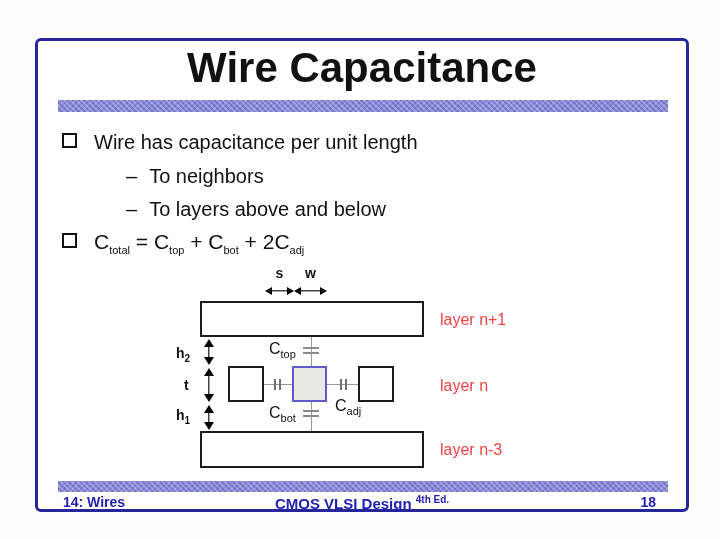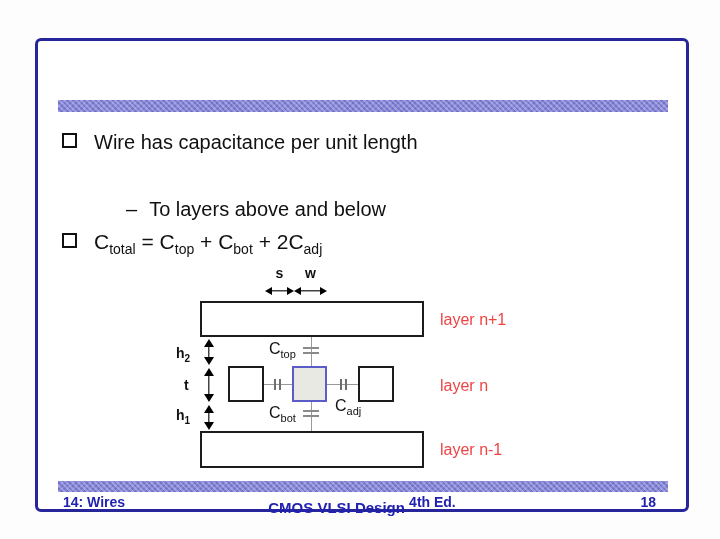--- a/index.html
+++ b/index.html
@@ -11,21 +11,21 @@
     background-image:repeating-linear-gradient(45deg,rgba(255,255,255,.25) 0 2px,rgba(0,0,0,0) 2px 4px),
                      repeating-linear-gradient(-45deg,rgba(60,60,160,.25) 0 2px,rgba(0,0,0,0) 2px 4px);}
   .deco-top{top:59px;height:12px;}
   .deco-bottom{top:440px;height:11px;}
 
   .brow{position:absolute;left:24px;color:#111;font-size:20px;line-height:26px;white-space:nowrap;}
   .sq{display:inline-block;width:11px;height:11px;border:2px solid #111;margin-right:17px;vertical-align:1px;}
   .subrow{position:absolute;left:88px;color:#111;font-size:20px;line-height:26px;white-space:nowrap;}
   .dash{margin-right:12px;}
   .formula{font-size:21px;}
-  .formula sub{font-size:14px;}
+  .formula sub{font-size:11px;}
 
   .diagram{position:absolute;inset:0;}
   .rect{position:absolute;border:2px solid #1c1c1c;background:#fff;box-sizing:border-box;}
   .wirebox{position:absolute;border:2px solid #5c5cc8;background:#e9e9e3;box-sizing:border-box;}
   .dlabel{position:absolute;color:#ef4444;font-size:16px;white-space:nowrap;}
   .dimlabel{position:absolute;color:#111;font-size:14px;font-weight:bold;white-space:nowrap;text-align:center;}
   .clabel{position:absolute;color:#111;font-size:16px;white-space:nowrap;}
   .clabel sub{font-size:11px;}
   .dimlabel sub{font-size:10px;}
 
@@ -37,33 +37,37 @@
   .varrow{position:absolute;width:12px;background:linear-gradient(#444,#444) center/1.5px calc(100% - 8px) no-repeat;}
   .varrow::before{content:"";position:absolute;top:0;left:50%;margin-left:-5px;border:5px solid transparent;border-top:0;border-bottom:8px solid #000;}
   .varrow::after{content:"";position:absolute;bottom:0;left:50%;margin-left:-5px;border:5px solid transparent;border-bottom:0;border-top:8px solid #000;}
   .harrow{position:absolute;height:11px;background:linear-gradient(#444,#444) center/calc(100% - 6px) 1.5px no-repeat;}
   .harrow::before{content:"";position:absolute;left:0;top:50%;margin-top:-4px;border:4px solid transparent;border-left:0;border-right:7px solid #000;}
   .harrow::after{content:"";position:absolute;right:0;top:50%;margin-top:-4px;border:4px solid transparent;border-right:0;border-left:7px solid #000;}
 
   .footer{position:absolute;left:25px;right:25px;top:453px;color:#2222b2;font-weight:bold;}
   .f-left{position:absolute;left:0;top:0;font-size:14px;}
   .f-center{position:absolute;left:0;right:0;top:0;text-align:center;font-size:15px;}
-  .f-center sup{font-size:14px;}
+  .f-center sup{font-size:10px;}
   .f-right{position:absolute;right:5px;top:0;font-size:14px;}
 </style>
 </head>
 <body>
 
 <div class="canvas">
   <div class="slide">
 
+    <h1 class="title">Wire Capacitance</h1>
     <div class="deco-bar deco-top"></div>
 
     <div class="brow" style="top:88px;">
       <span class="sq"></span><span>Wire has capacitance per unit length</span>
+    </div>
+    <div class="subrow" style="top:122px;">
+      <span class="dash">–</span><span>To neighbors</span>
     </div>
     <div class="subrow" style="top:155px;">
       <span class="dash">–</span><span>To layers above and below</span>
     </div>
     <div class="brow" style="top:188px;">
       <span class="sq"></span><span class="formula"><span>C</span><sub>total</sub><span> = C</span><sub>top</sub><span> + C</span><sub>bot</sub><span> + 2C</span><sub>adj</sub></span>
     </div>
 
     <div class="diagram">
 
@@ -99,21 +103,21 @@
       <div class="hplate" style="left:302px;top:338px;"></div>
       <div class="hplate" style="left:307px;top:338px;"></div>
       <div class="clabel" style="left:297px;top:356px;"><span>C</span><sub>adj</sub></div>
 
       <div class="gline-v" style="left:273px;top:361px;height:29px;"></div>
       <div class="vplate" style="left:265px;top:369px;"></div>
       <div class="vplate" style="left:265px;top:374px;"></div>
       <div class="clabel" style="left:231px;top:363px;"><span>C</span><sub>bot</sub></div>
 
       <div class="rect" style="left:162px;top:390px;width:224px;height:37px;"></div>
-      <div class="dlabel" style="left:402px;top:400px;">layer n-1</div>
+      <div class="dlabel" style="left:402px;top:400px;">layer n-3</div>
     </div>
 
     <div class="deco-bar deco-bottom"></div>
     <div class="footer">
       <span class="f-left">14: Wires</span>
       <span class="f-center"><span>CMOS VLSI Design</span> <sup>4th Ed.</sup></span>
       <span class="f-right">18</span>
     </div>
 
   </div>

